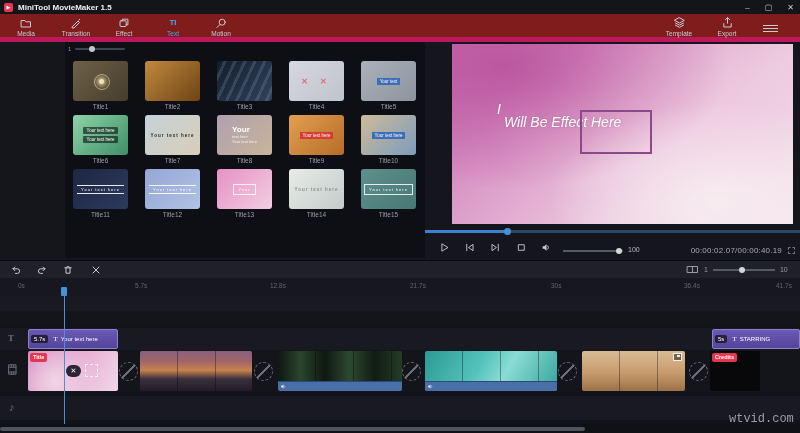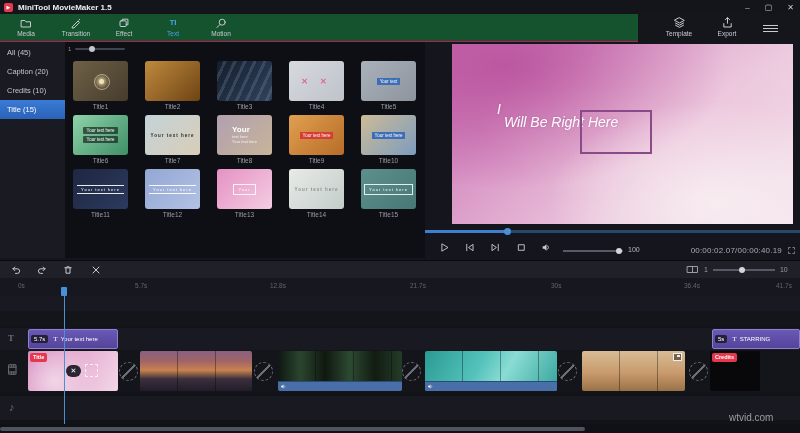--- a/index.html
+++ b/index.html
@@ -11,22 +11,22 @@
   .titlebar{position:absolute;top:0;left:0;width:800px;height:14px;background:#14151b;
             display:flex;align-items:center;}
   .logo{width:9px;height:9px;margin-left:4px;border-radius:2px;background:#e5374e;
         display:flex;align-items:center;justify-content:center;color:#fff;font-size:5px;line-height:1;}
   .app-title{font-size:8px;font-weight:bold;color:#f0f0f2;margin-left:5px;}
   .winctl{position:absolute;right:6px;top:0;height:14px;display:flex;gap:15px;align-items:center;
           font-size:8px;color:#c9cad0;}
   .winctl span{cursor:default;}
 
   
-  .toolbar{position:absolute;top:14px;left:0;width:638px;height:28px;background:#14532d;
-           border-bottom:1px solid #be185d;box-sizing:border-box;}
+  .toolbar{position:absolute;top:14px;left:0;width:800px;height:28px;background:#7f1d1d;
+           border-bottom:5px solid #be185d;box-sizing:border-box;}
   .tab{position:absolute;top:2px;width:46px;text-align:center;color:#c9cbd3;}
   .tab .ticon{height:13px;display:flex;align-items:center;justify-content:center;}
   .tab .tlabel{font-size:6.5px;margin-top:1px;}
   .ti{font-weight:bold;font-size:8px;letter-spacing:0;}
   .hamburger{position:absolute;left:763px;top:9px;width:15px;}
   .hamburger div{height:1px;background:#c9cbd3;margin:2px 0;}
 
   
   .sidebar{position:absolute;top:42px;left:0;width:65px;height:216px;background:#191a22;padding-top:1px;box-sizing:border-box;}
   .side-item{height:19px;line-height:19px;padding-left:7px;font-size:7.5px;color:#c3c5cc;white-space:nowrap;}
@@ -129,21 +129,21 @@
   .pip-icon:after{content:"";position:absolute;right:1px;top:1px;width:3px;height:2px;background:#eee;}
   .shuffle-circle{position:absolute;left:38px;top:14px;width:15px;height:12px;background:#2a2433;
                   border-radius:6px;color:#fff;font-size:7px;display:flex;align-items:center;justify-content:center;}
   .dash-square{position:absolute;left:57px;top:13px;width:11px;height:11px;border:1px dashed rgba(255,255,255,.75);}
   .trans{position:absolute;top:66px;width:17px;height:17px;border:1px dashed #6a6d76;border-radius:50%;
          background:linear-gradient(135deg,transparent 46%,#6a6d76 46%,#6a6d76 54%,transparent 54%);}
   .playhead-line{position:absolute;left:64px;top:287px;width:1px;height:137px;background:#4a90d9;}
 
   .bottom-strip{position:absolute;top:424px;left:0;width:800px;height:9px;background:#101117;}
   .hscroll{position:absolute;top:427px;left:0;width:585px;height:4px;background:#50545e;border-radius:2px;}
-  .watermark{position:absolute;left:729px;top:412px;font-size:10px;color:#9a9ca2;}
+  .watermark{position:absolute;left:729px;top:412px;font-size:12px;color:#9a9ca2;font-family:Liberation Mono, monospace;}
 </style>
 </head>
 <body>
 
 <div id="app">
 
   <div class="titlebar">
     <div class="logo">▶</div>
     <div class="app-title">MiniTool MovieMaker 1.5</div>
     <div class="winctl">
@@ -219,26 +219,20 @@
           <div class="tlabel">Export</div>
         </div>
       </div>
     <div class="hamburger">
         <div></div>
         <div></div>
         <div></div>
       </div>
   </div>
 
-  <div class="sidebar" id="sidebar-host">
-      <div class="side-item">All (45)</div>
-      <div class="side-item">Caption (20)</div>
-      <div class="side-item">Credits (10)</div>
-      <div class="side-item selected">Title (15)</div>
-    </div>
 
   <div class="library">
     <div class="lib-slider">
       <span class="sl-label">1</span>
       <div class="sl-track">
         <div class="sl-dot" style="left:14px"></div>
       </div>
     </div>
     <div class="grid" id="grid-host">
         <div class="tpl">
@@ -361,21 +355,21 @@
             </div>
           </div>
           <div class="tpl-name">Title15</div>
         </div>
       </div>
   </div>
 
   <div class="preview">
     <div class="video">
       <div class="vo" style="left:45px;top:57px">I</div>
-      <div class="vo" style="left:52px;top:70px">Will Be Right Here</div>
+      <div class="vo" style="left:52px;top:70px">Will Be Effect Here</div>
       <div class="vo-box"></div>
     </div>
     <div class="seekbar">
       <div class="seek-progress" style="width:82px"></div>
       <div class="seek-dot" style="left:79px"></div>
     </div>
     <div class="pv-controls">
       <span class="pvbtn" style="left:14px">
           <svg width="11" height="11" viewBox="0 0 12 12">
             <path fill="none" stroke="currentColor" stroke-width="1" stroke-linecap="round" stroke-linejoin="round" d="M3.5 2.2L9.8 6 3.5 9.8z"></path>

